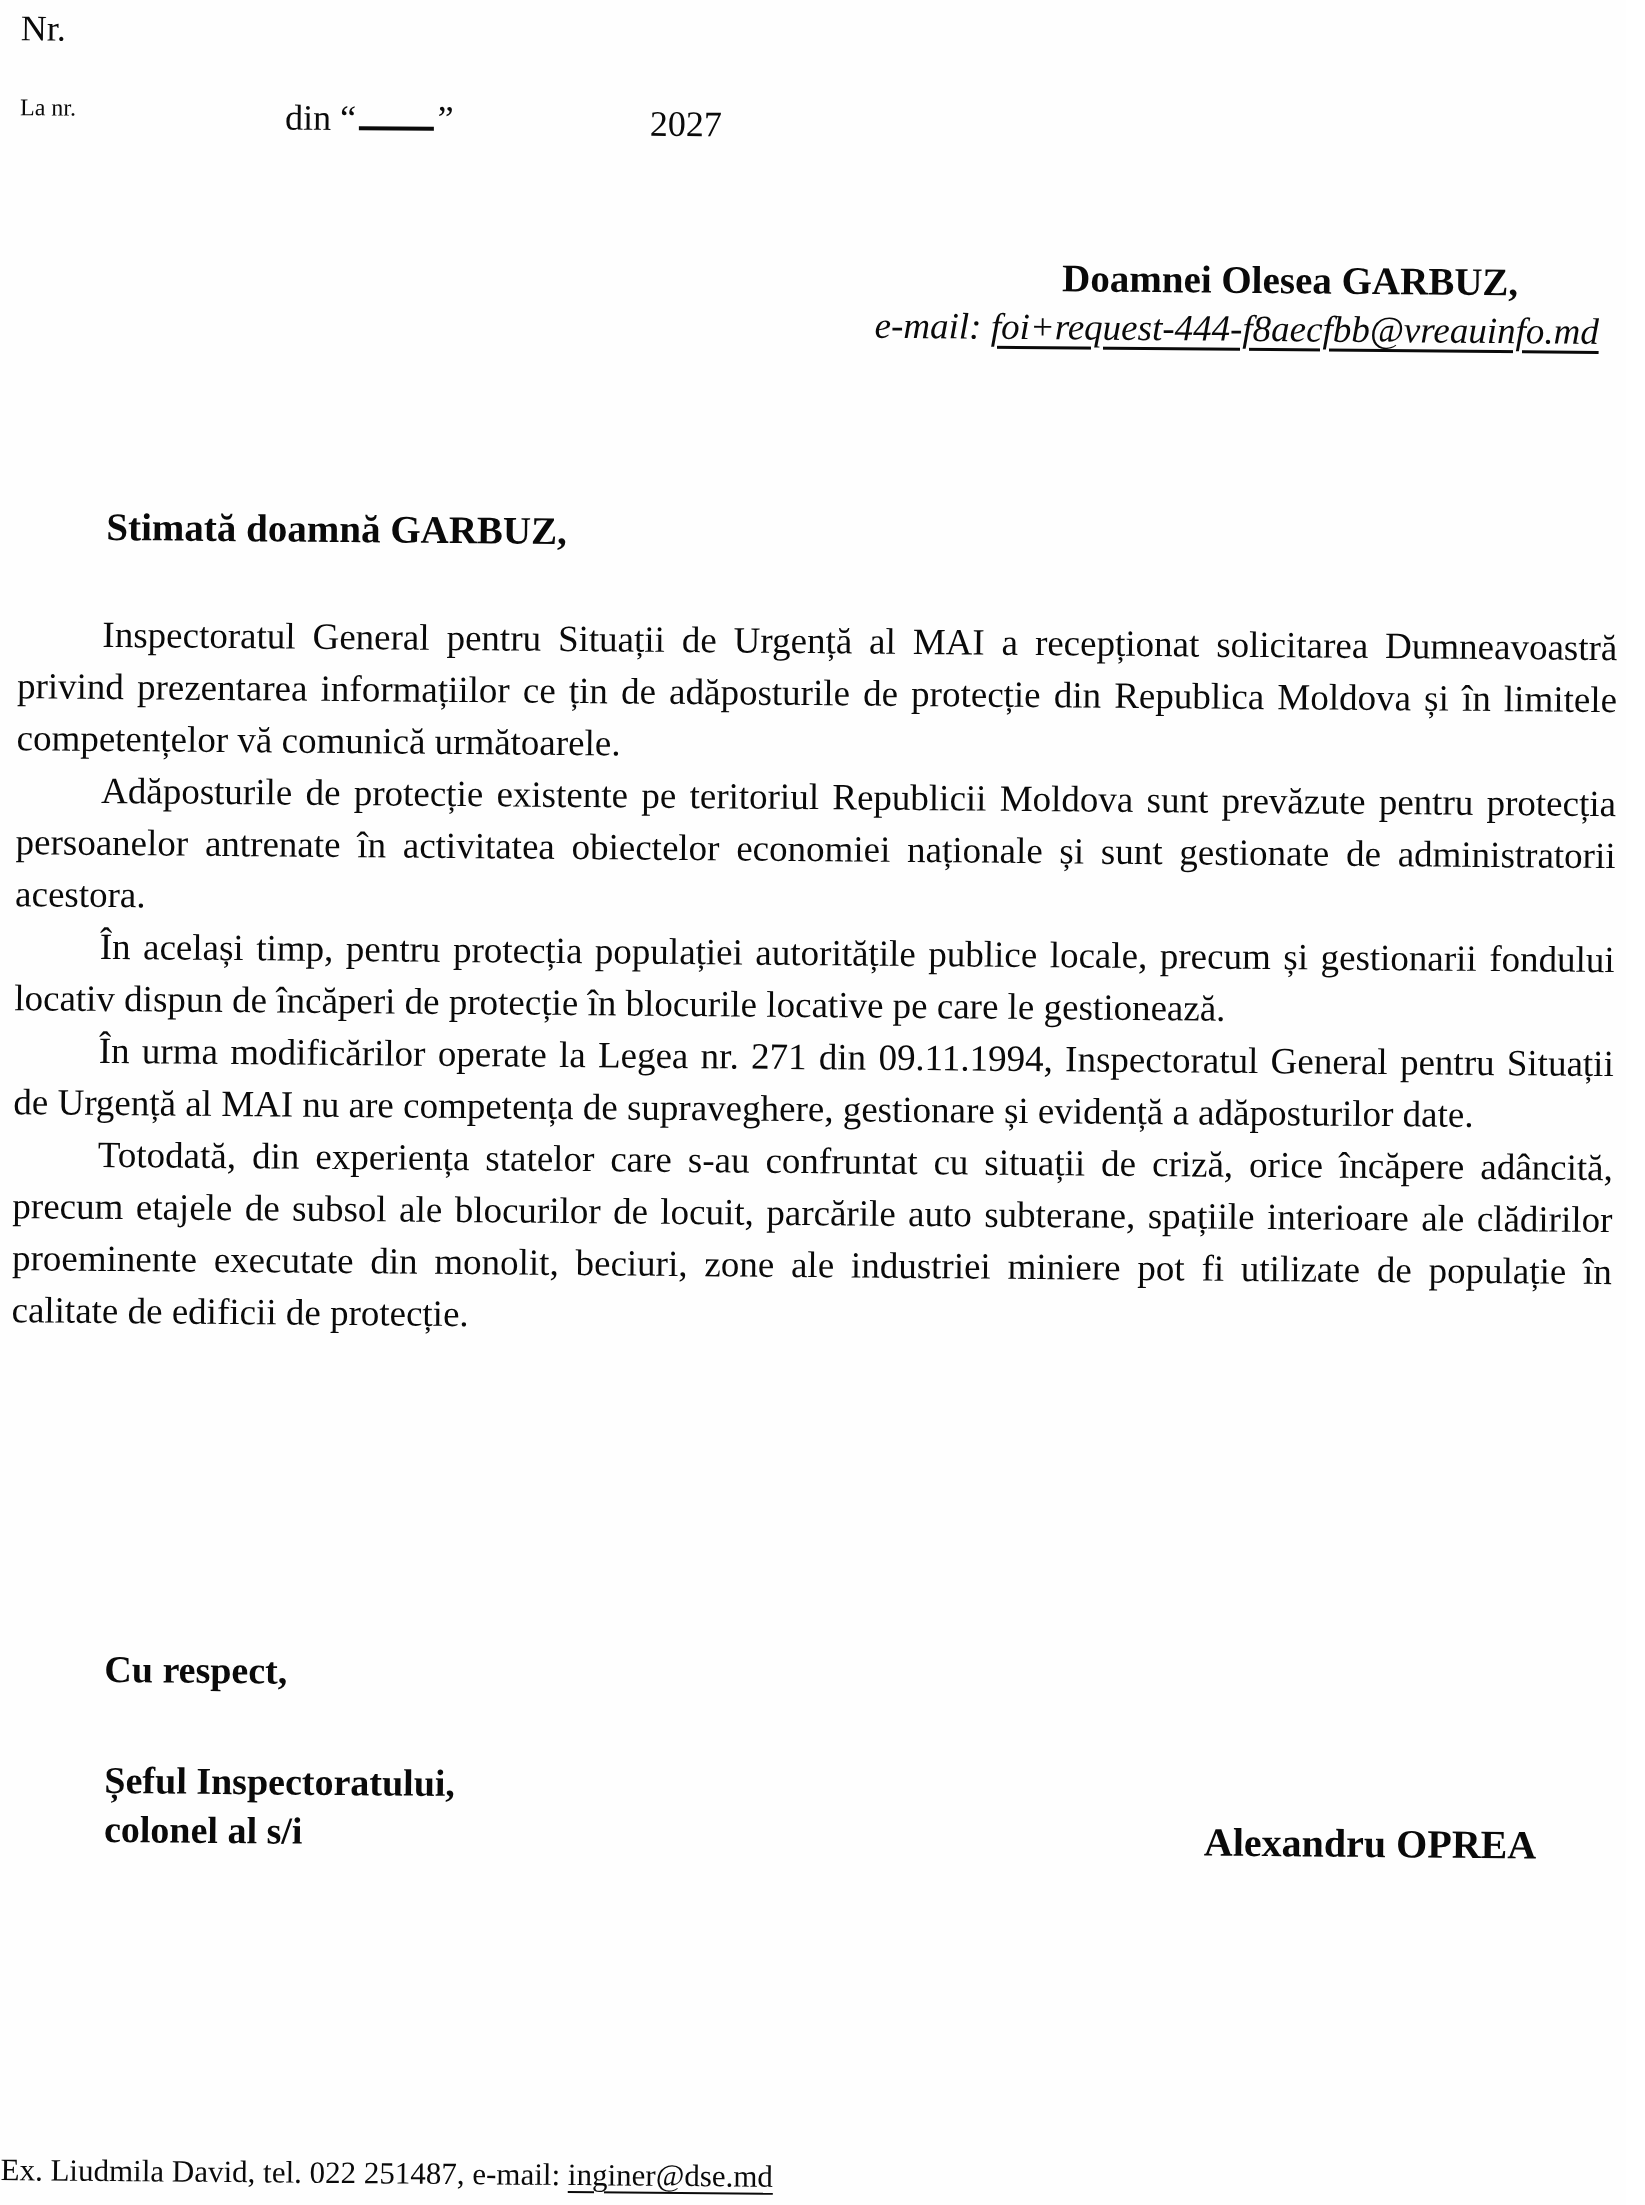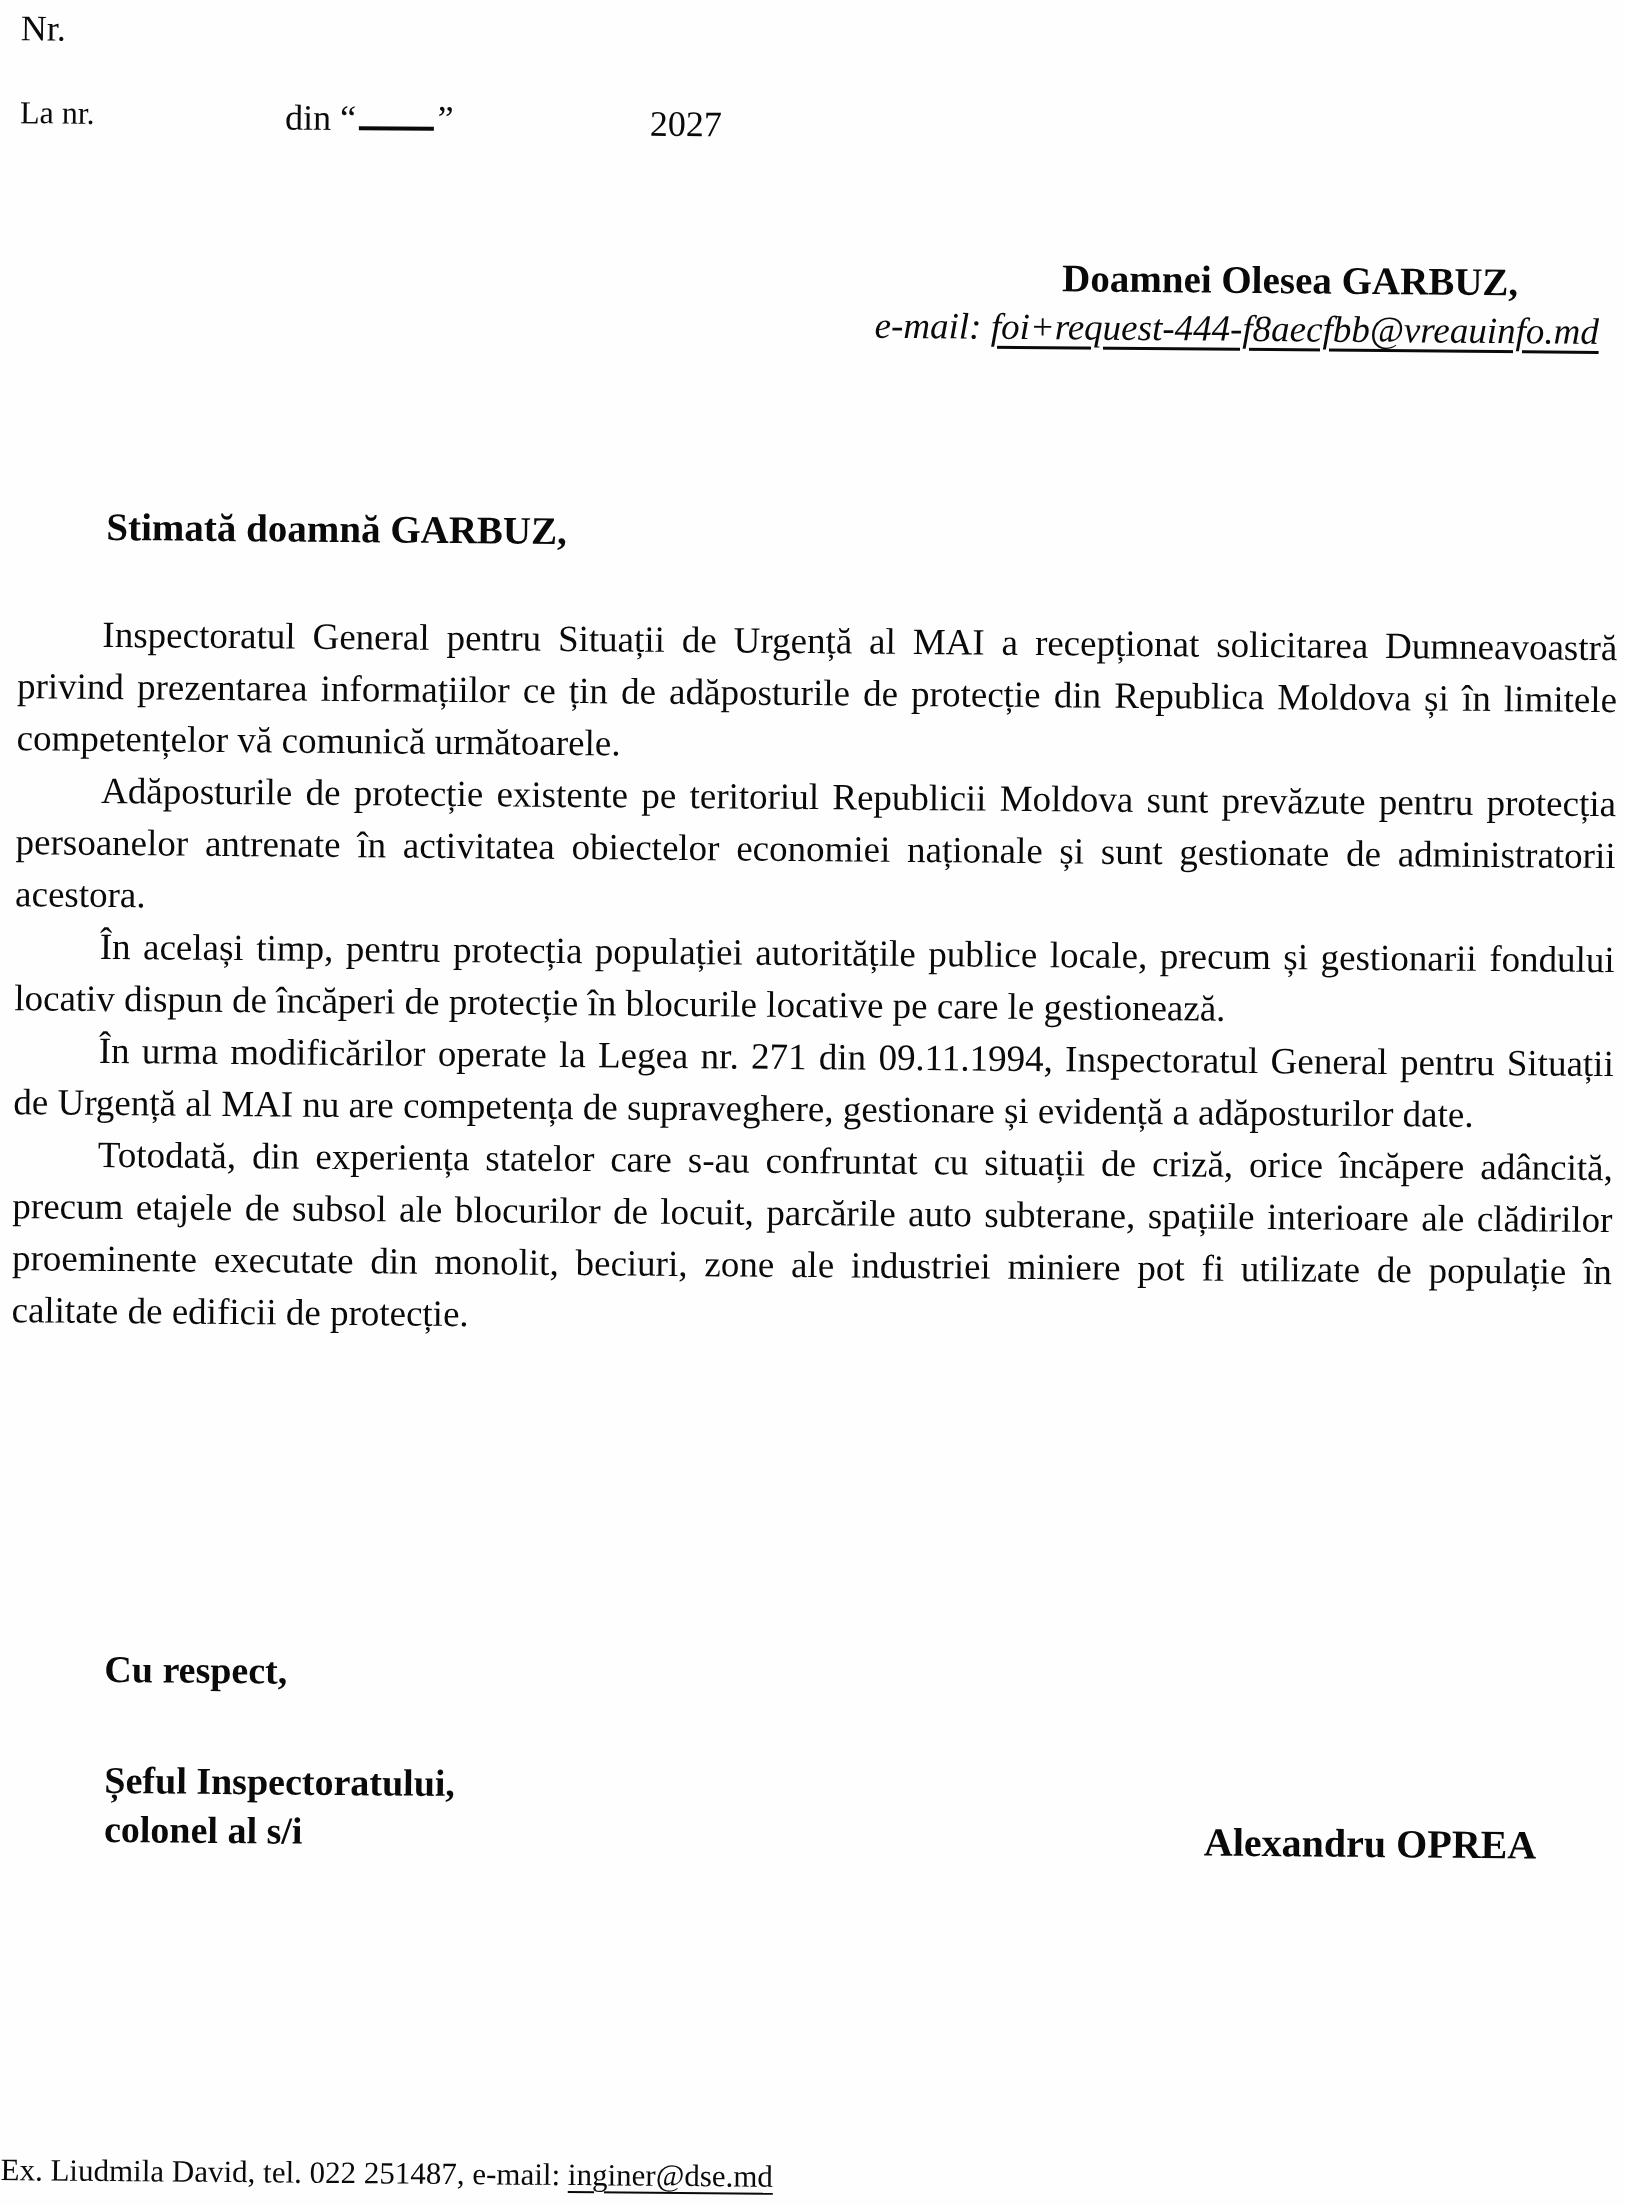--- a/index.html
+++ b/index.html
@@ -28,21 +28,21 @@
     transform: rotate(0.5deg);
     transform-origin: 0 0;
   }
   .abs { position: absolute; }
 
   .nr-label {
     left: 21px; top: 6.5px;
     font-size: 36px;
   }
   .ref-row { left: 0; top: 94px; width: 1646px; height: 57px; }
-  .ref-prefix { position: absolute; left: 21px; top: 0; font-size: 32px; }
+  .ref-prefix { position: absolute; left: 21px; top: 0; font-size: 24px; }
   .ref-din   { position: absolute; left: 286px; top: 0; font-size: 36px; }
   .date-blank {
     display: inline-block;
     width: 75px;
     height: 28px;
     border-bottom: 4.9px solid #0a0a0a;
     margin: 0 3.3px;
     vertical-align: baseline;
   }
   .ref-year { position: absolute; left: 651px; top: 3.3px; font-size: 36px; }

